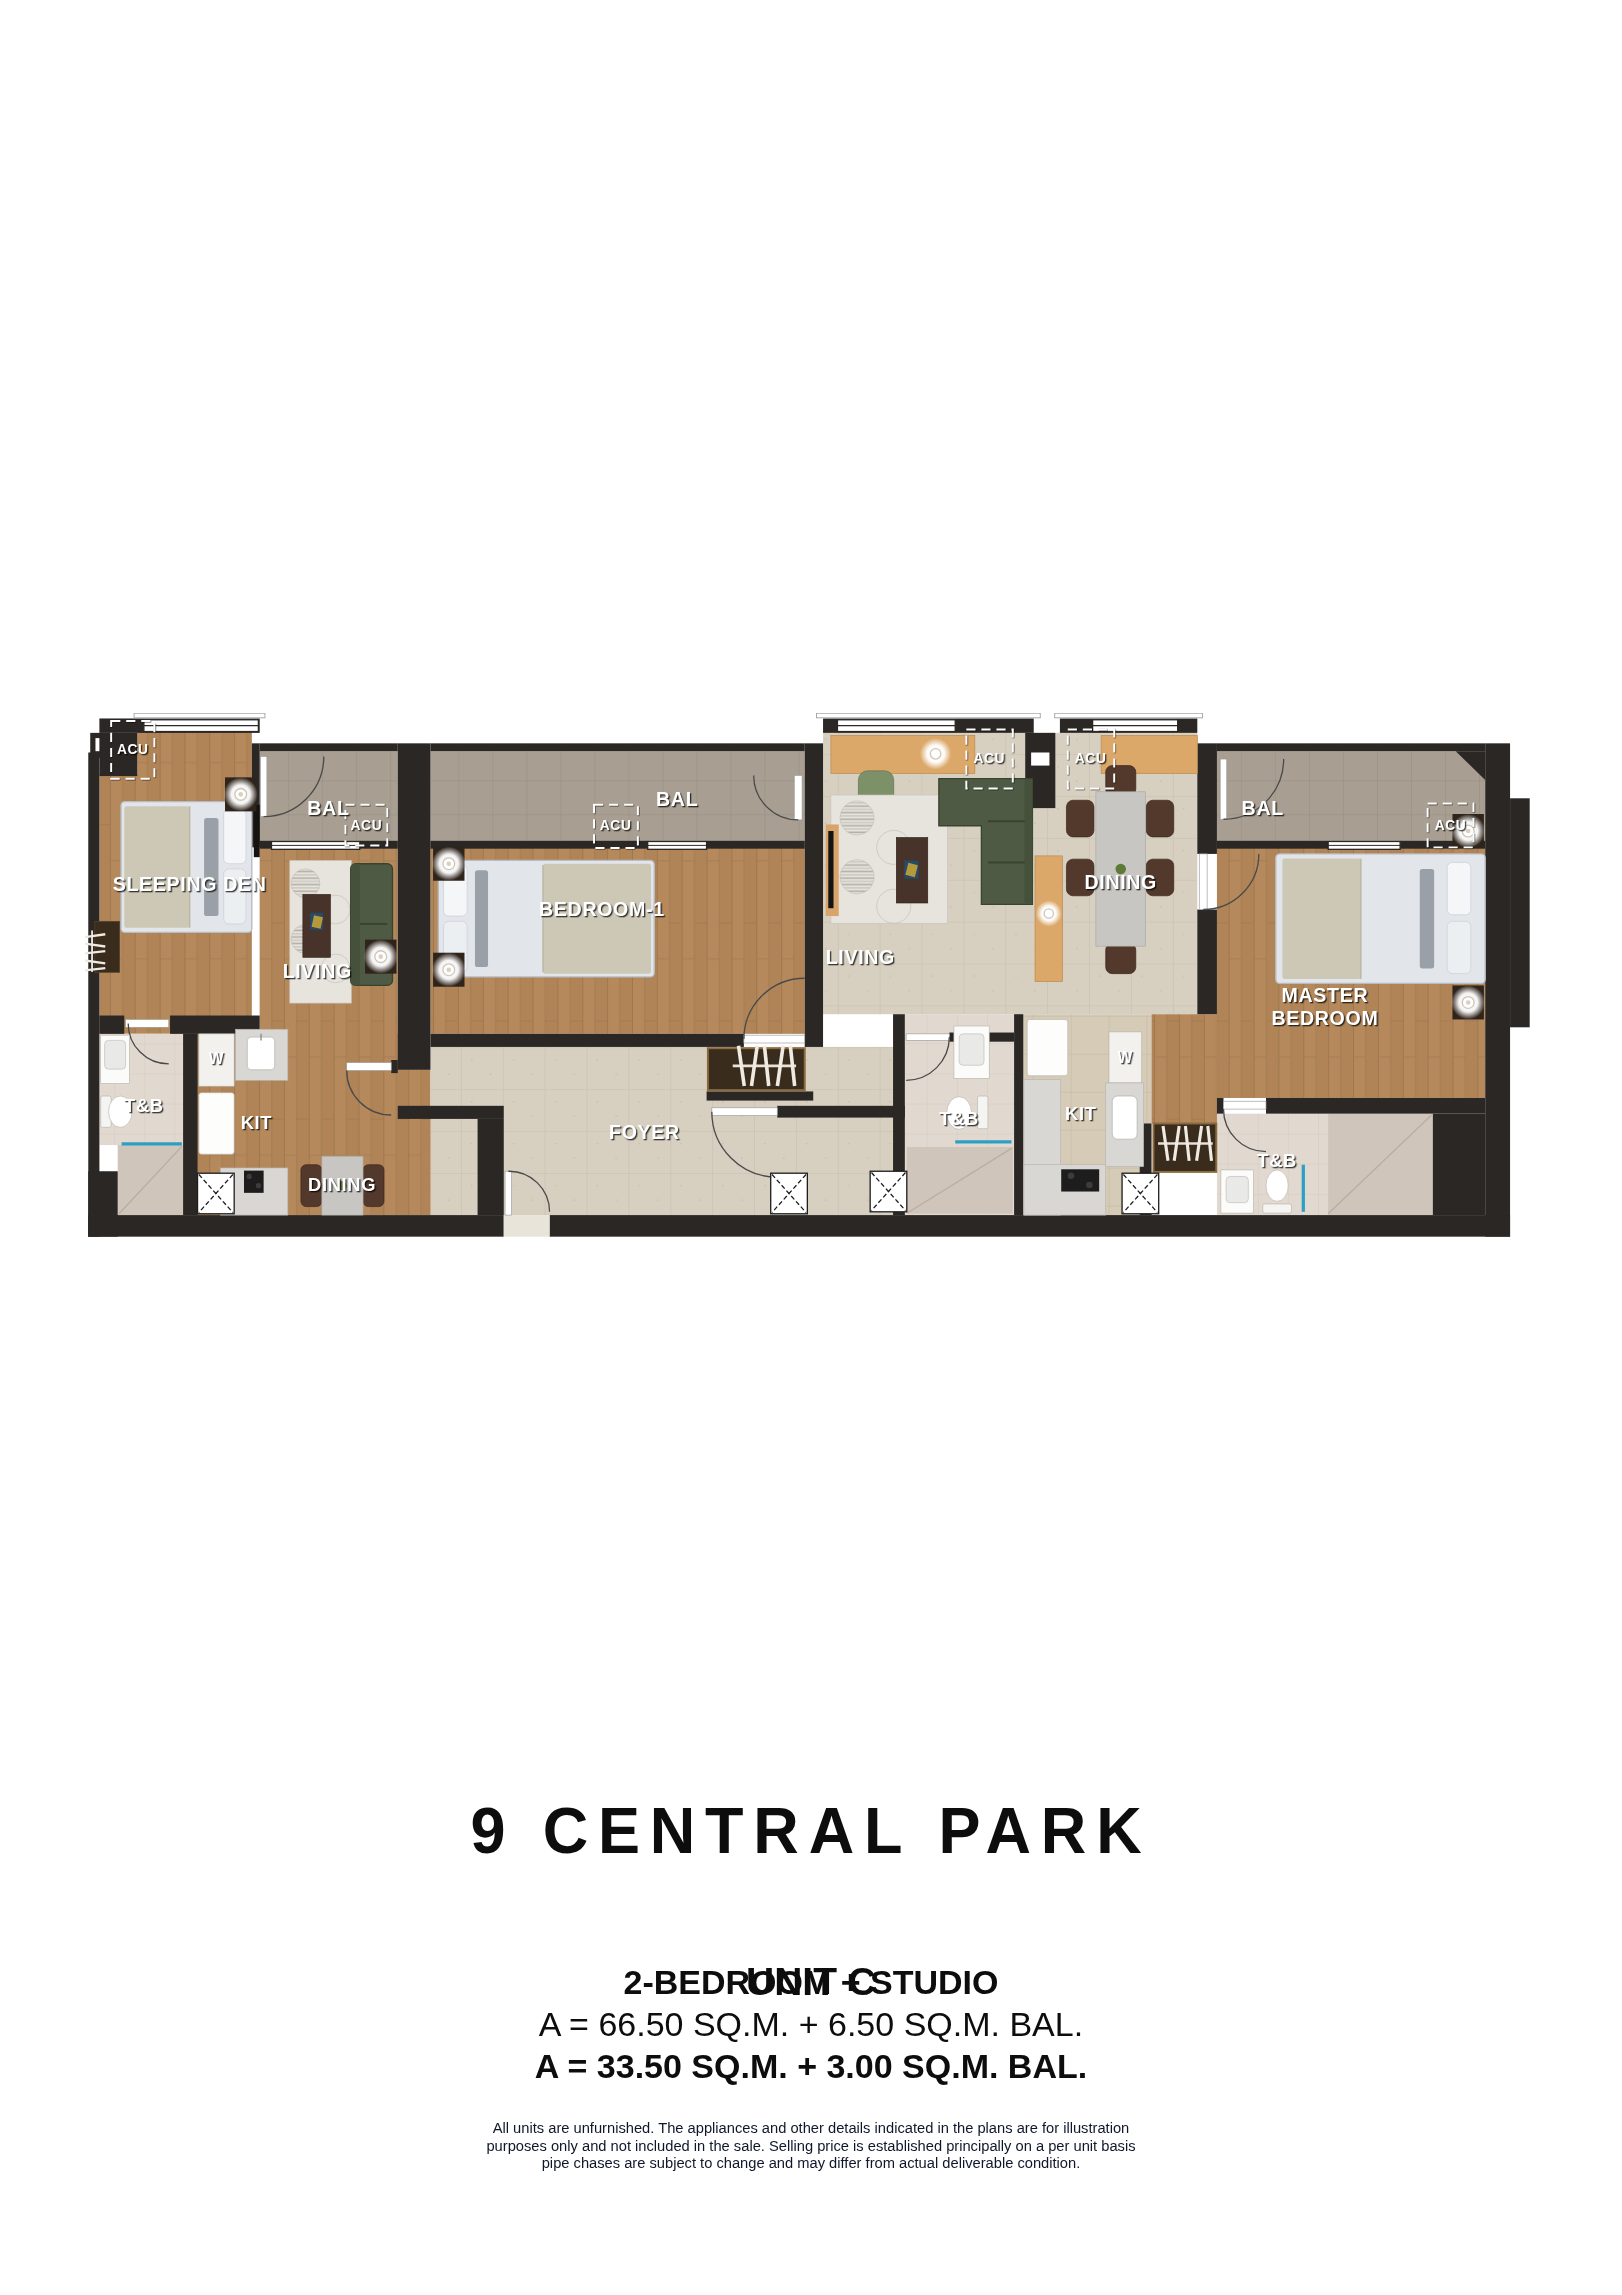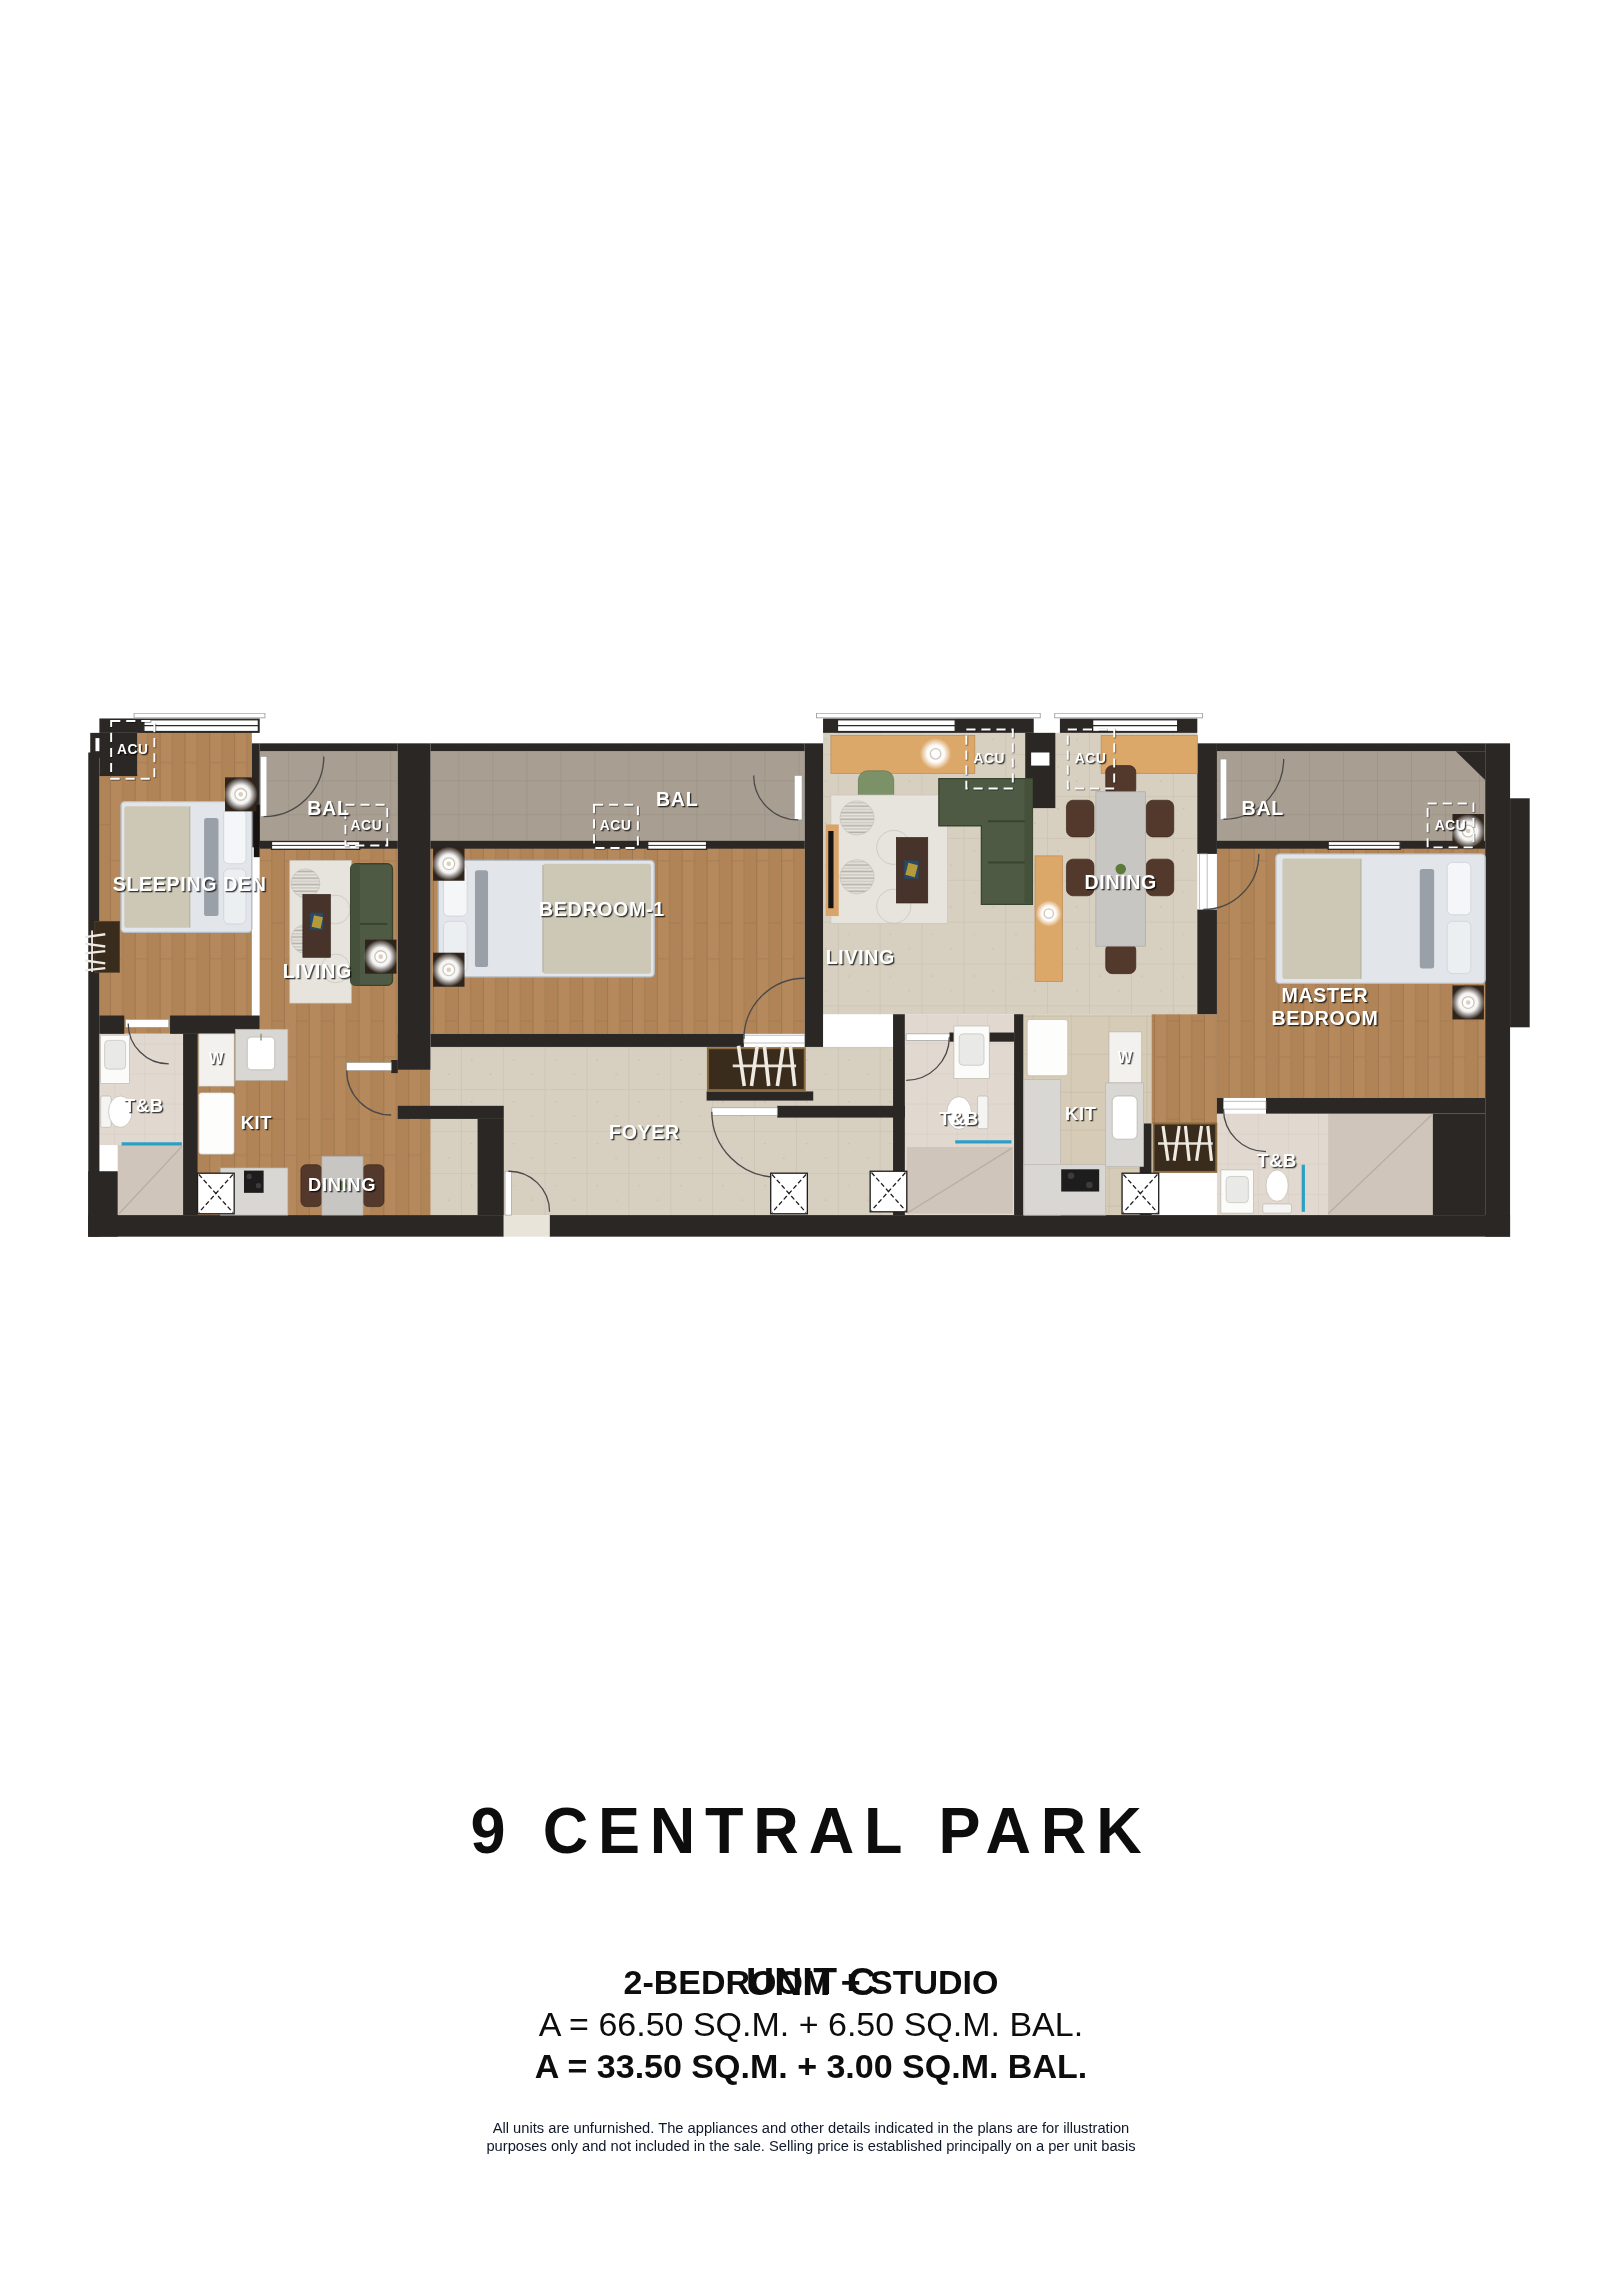--- a/index.html
+++ b/index.html
@@ -490,16 +490,17 @@
 </div>
 
 <div class="txtblock title">9 CENTRAL PARK</div>
 <div class="txtblock unitline">UNIT C</div>
 <div class="txtblock configline">2-BEDROOM + STUDIO</div>
 <div class="txtblock arealine1">A = 66.50 SQ.M. + 6.50 SQ.M. BAL.</div>
 <div class="txtblock arealine2">A = 33.50 SQ.M. + 3.00 SQ.M. BAL.</div>
 <div class="txtblock disclaimer">
   <div>All units are unfurnished. The appliances and other details indicated in the plans are for illustration</div>
   <div>purposes only and not included in the sale. Selling price is established principally on a per unit basis</div>
+  <div>pipe chases are subject to change and may differ from actual deliverable condition.</div>
 </div>
 
 </div>
 
 
 </body></html>

